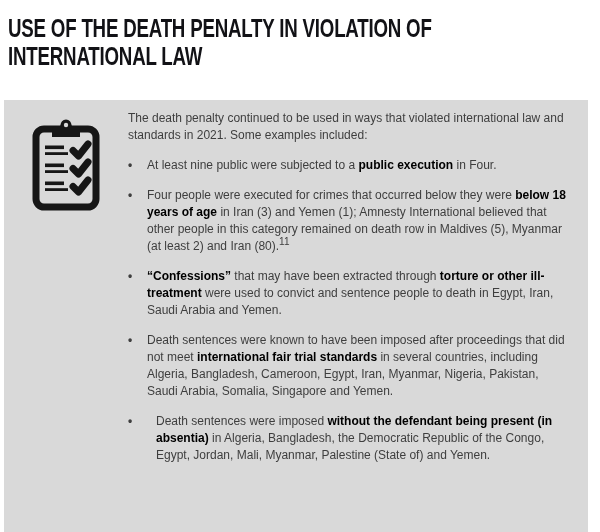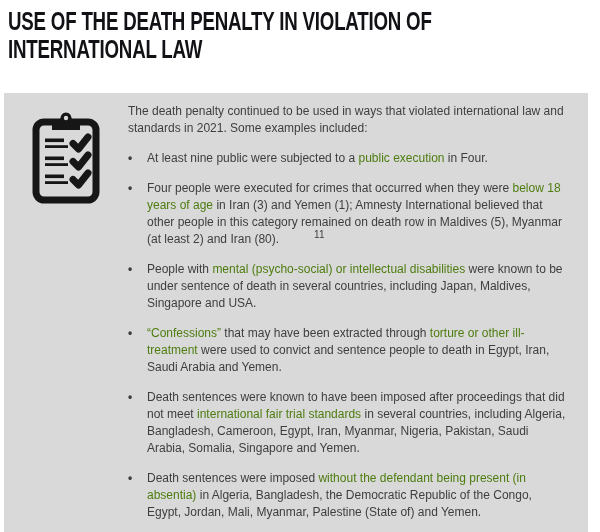--- a/index.html
+++ b/index.html
@@ -11,21 +11,21 @@
   }
   *{margin:0;padding:0;box-sizing:border-box;}
   html,body{width:600px;height:532px;overflow:hidden;}
   body{
     background:var(--page_bg);
     font-family:"Liberation Sans", sans-serif;
     color:var(--body_text);
   }
   
   .title{
-    margin:7px 0 0 8px;
+    margin:14px 0 0 8px;
     color:var(--heading_text);
     font-weight:bold;
   }
   .title-line{
     font-size:26px;
     line-height:28px;
     letter-spacing:-0.3px;
     white-space:nowrap;
     transform:scaleX(0.72);
     transform-origin:0 50%;
@@ -49,34 +49,33 @@
     flex:1;
     margin-left:26px;
     font-size:12px;
     line-height:17px;
   }
   .intro{margin-bottom:13px;}
   .bullet{
     display:flex;
     margin-bottom:13px;
   }
-  .bullet:last-child{margin-bottom:12px;}
+  .bullet:last-child{margin-bottom:12px;gap:9px;}
   .bullet-marker{
     flex:none;
     width:19px;
     font-weight:bold;
   }
   .bullet-marker::before{content:"\2022";}
   .bullet-text{flex:1;}
-  .bullet-text .b{font-weight:normal;color:#4d7c0f;}
+  .bullet-text .b{font-weight:bold;color:#000000;}
   .bullet-text sup{
     font-size:10px;
     line-height:0;
     vertical-align:super;
-    margin-left:35px;
   }
 </style>
 </head>
 <body>
 
 <h1 class="title">
   <div class="title-line">USE OF THE DEATH PENALTY IN VIOLATION OF</div>
   <div class="title-line">INTERNATIONAL LAW</div>
 </h1>
 
@@ -109,25 +108,21 @@
 
   <div class="content">
     <p class="intro">The death penalty continued to be used in ways that violated international law and standards in 2021. Some examples included:</p>
     <div>
         <div class="bullet">
           <span class="bullet-marker"></span>
           <div class="bullet-text"><span>At least nine public were subjected to a </span><span class="b">public execution</span><span> in Four.</span></div>
         </div>
         <div class="bullet">
           <span class="bullet-marker"></span>
-          <div class="bullet-text"><span>Four people were executed for crimes that occurred when they were </span><span class="b">below 18 years of age</span><span> in Iran (3) and Yemen (1); Amnesty International believed that other people in this category remained on death row in Maldives (5), Myanmar (at least 2) and Iran (80).</span><sup>11</sup></div>
-        </div>
-        <div class="bullet">
-          <span class="bullet-marker"></span>
-          <div class="bullet-text"><span>People with </span><span class="b">mental (psycho-social) or intellectual disabilities</span><span> were known to be under sentence of death in several countries, including Japan, Maldives, Singapore and USA.</span></div>
+          <div class="bullet-text"><span>Four people were executed for crimes that occurred below they were </span><span class="b">below 18 years of age</span><span> in Iran (3) and Yemen (1); Amnesty International believed that other people in this category remained on death row in Maldives (5), Myanmar (at least 2) and Iran (80).</span><sup>11</sup></div>
         </div>
         <div class="bullet">
           <span class="bullet-marker"></span>
           <div class="bullet-text"><span class="b">“Confessions”</span><span> that may have been extracted through </span><span class="b">torture or other ill-treatment</span><span> were used to convict and sentence people to death in Egypt, Iran, Saudi Arabia and Yemen.</span></div>
         </div>
         <div class="bullet">
           <span class="bullet-marker"></span>
           <div class="bullet-text"><span>Death sentences were known to have been imposed after proceedings that did not meet </span><span class="b">international fair trial standards</span><span> in several countries, including Algeria, Bangladesh, Cameroon, Egypt, Iran, Myanmar, Nigeria, Pakistan, Saudi Arabia, Somalia, Singapore and Yemen.</span></div>
         </div>
         <div class="bullet">

